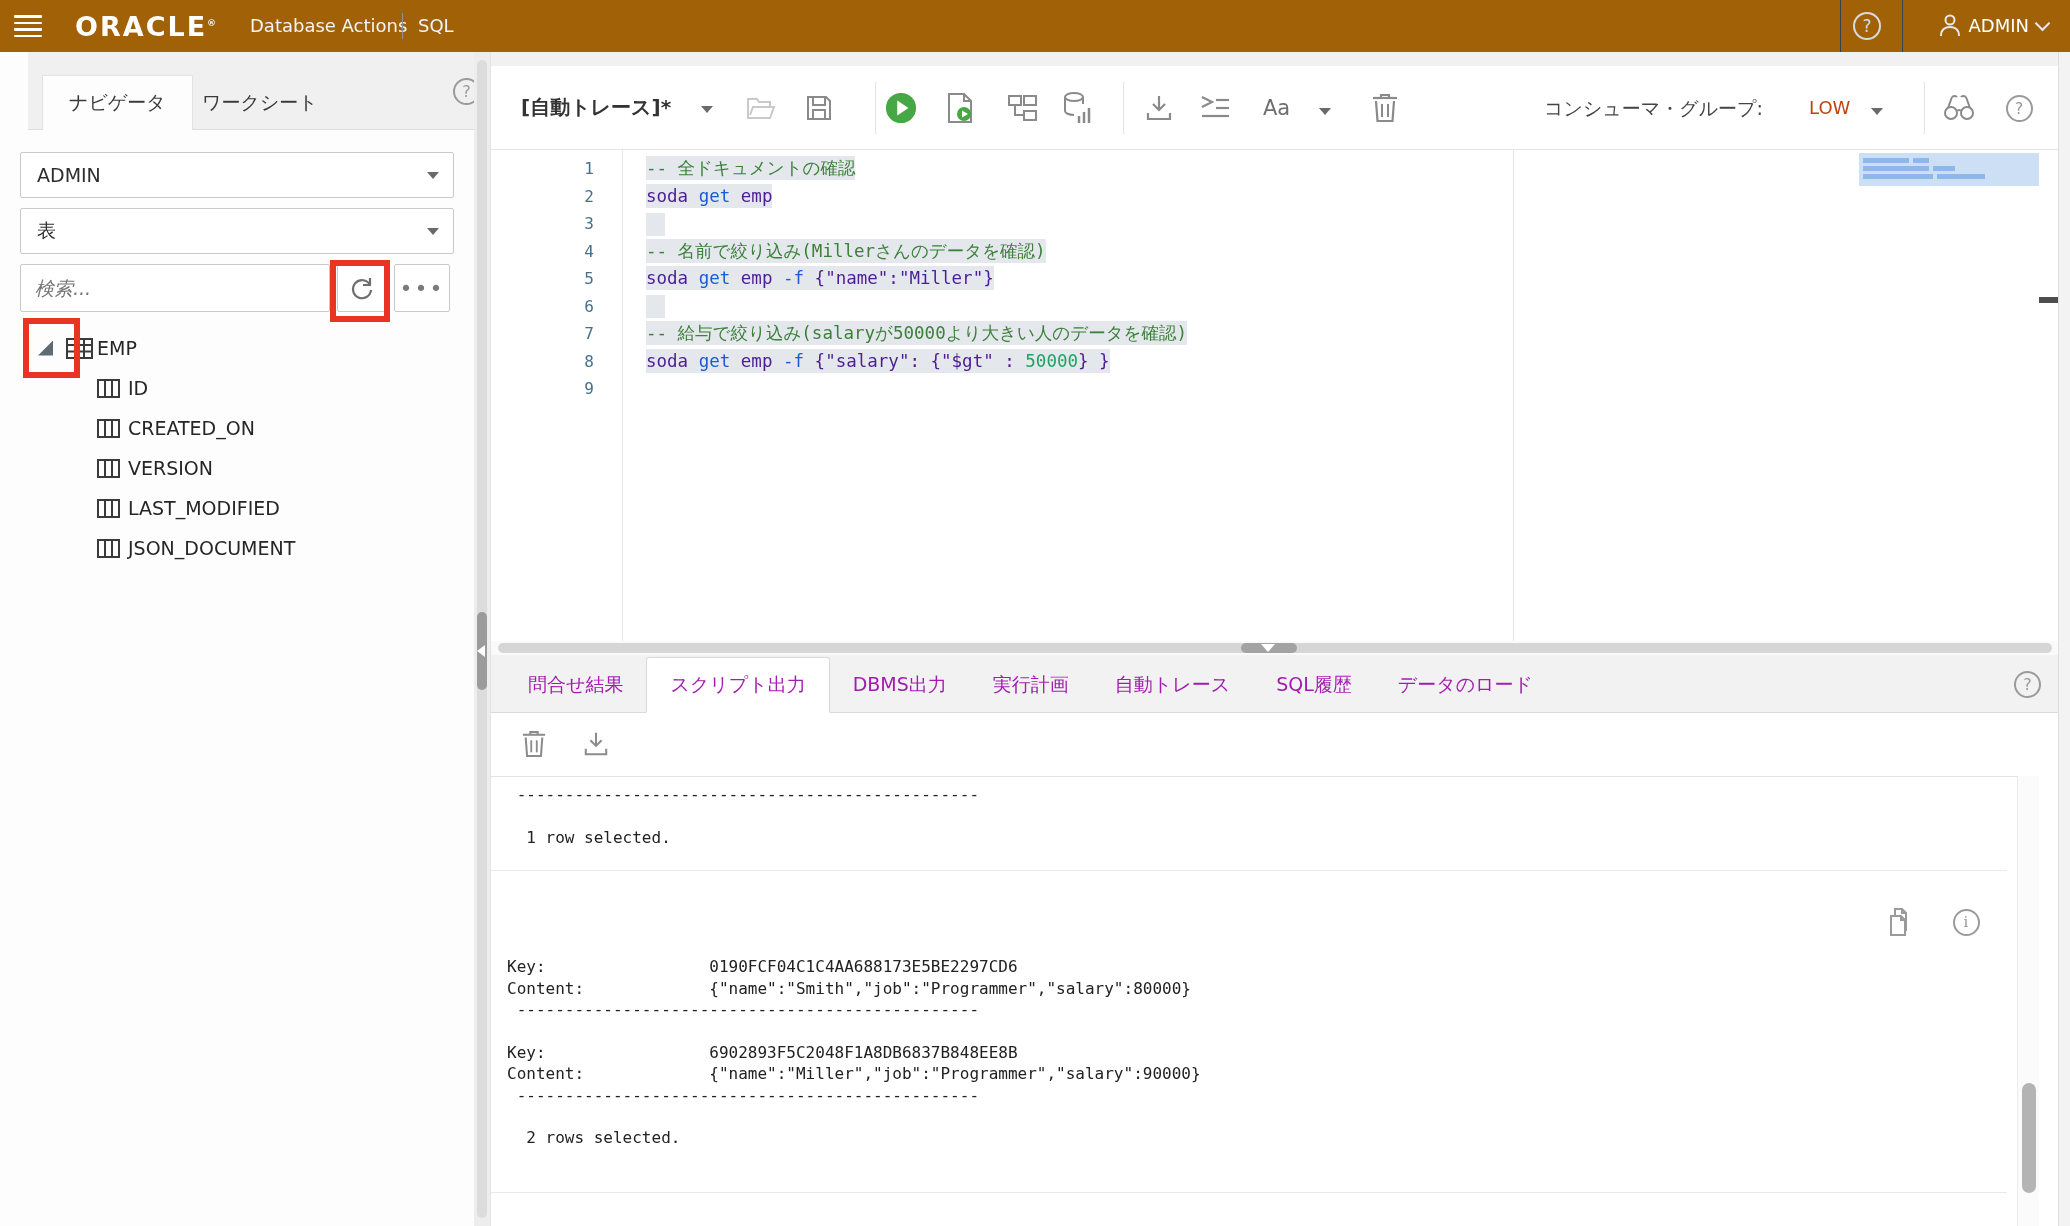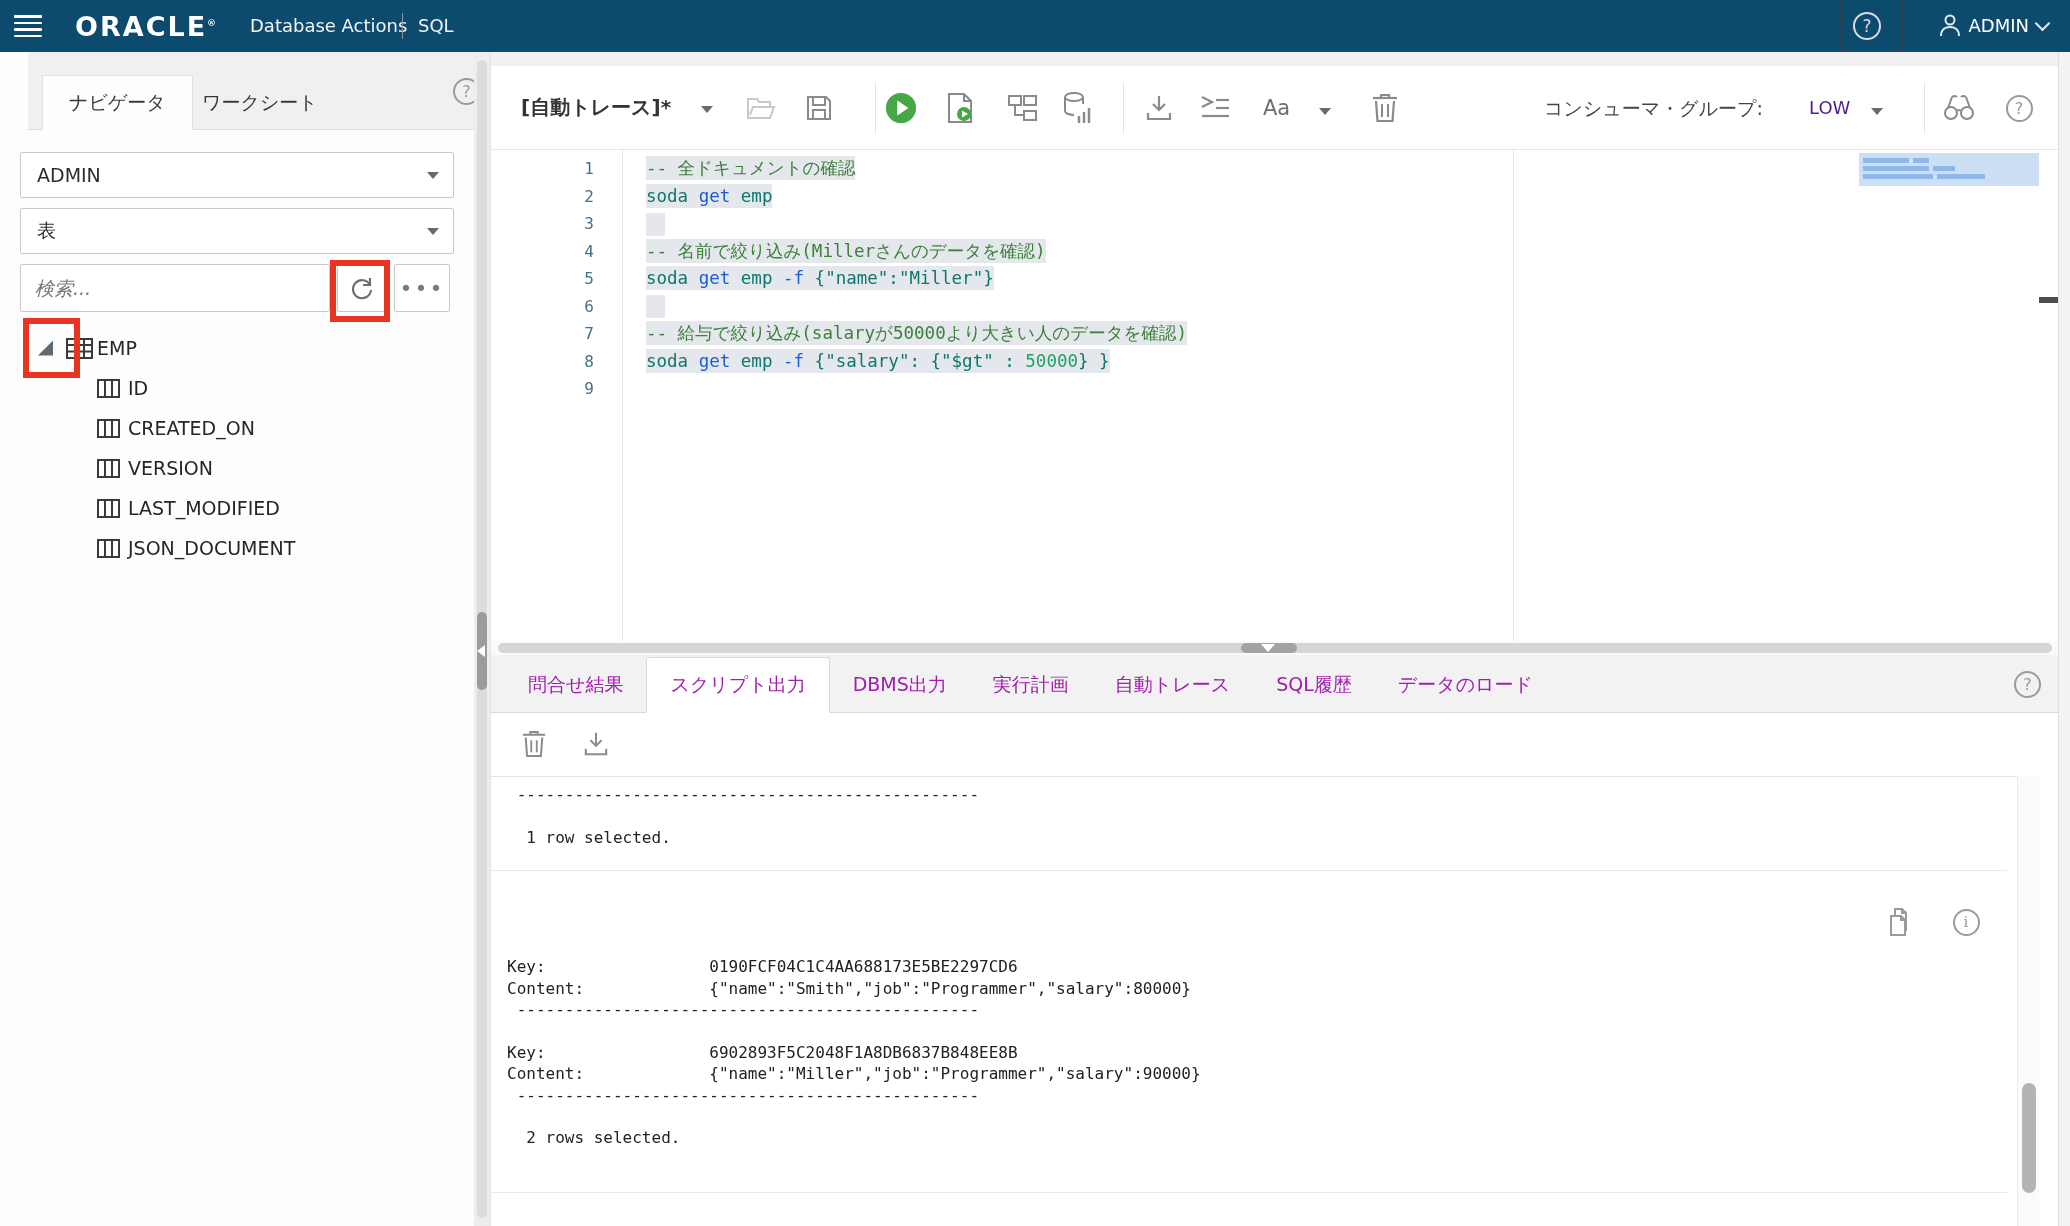--- a/index.html
+++ b/index.html
@@ -1,20 +1,20 @@
 <!DOCTYPE html>
 <html><head>
 <meta charset="utf-8">
 <style>
   * { margin:0; padding:0; box-sizing:border-box; }
   html,body { width:2070px; height:1226px; font-family:"DejaVu Sans","Liberation Sans",sans-serif; background:#fff; }
   #stage { position:relative; width:2070px; height:1226px; overflow:hidden; background:#fff; }
 
   
-  .topbar { position:absolute; left:0; top:0; width:2070px; height:52px; background:#0c4a6e; color:#fff; }
+  .topbar { position:absolute; left:0; top:0; width:2070px; height:52px; background:#a16207; color:#fff; }
   .hamburger { position:absolute; left:14px; top:13px; width:28px; height:26px; display:flex; flex-direction:column; justify-content:space-between; padding:2px 0; cursor:pointer; }
   .hamburger i { display:block; height:2.5px; background:#fff; border-radius:1px; }
   .brand { position:absolute; left:75px; top:11px; font-size:27px; font-weight:bold; letter-spacing:2px; color:#fff; }
   .brand sup { font-size:9px; }
   .tb-product { position:absolute; left:250px; top:15px; font-size:18px; color:#f2f4f6; }
   .tb-pipe { position:absolute; left:402px; top:13px; width:1px; height:26px; background:#8b949d; }
   .tb-app { position:absolute; left:418px; top:15px; font-size:18px; color:#f2f4f6; }
   .tb-sep { position:absolute; top:0; width:1px; height:52px; background:#39novalid; }
   .tb-sep1 { left:1840px; background:#36424e; }
   .tb-sep2 { left:1902px; background:#36424e; }
@@ -65,32 +65,32 @@
   .main-gap { position:absolute; left:0; top:0; width:1568px; height:14px; background:#f1f1f1; }
 
   .ws-toolbar { position:absolute; left:0; top:14px; width:1568px; height:84px; background:#fff; border-bottom:1px solid #e6e6e6; }
   .ws-title { position:absolute; left:30px; top:28px; font-size:20px; font-weight:bold; color:#333; cursor:pointer; }
   .ws-caret { position:absolute; left:210px; top:40px; border-top-color:#6a6a6a; cursor:pointer; }
   .tool-ic { position:absolute; top:26px; width:32px; height:32px; display:flex; align-items:center; justify-content:center; cursor:pointer; color:#8a8a8a; }
   .t-sep { position:absolute; top:16px; width:1px; height:52px; background:#e3e3e3; }
   .aa-label { position:absolute; left:772px; top:30px; font-size:21px; color:#6f6f6f; cursor:pointer; }
   .aa-caret { position:absolute; left:828px; top:42px; border-top-color:#6a6a6a; cursor:pointer; }
   .cg-label { position:absolute; left:1053px; top:30px; font-size:19px; color:#444; }
-  .cg-value { position:absolute; left:1318px; top:31px; font-size:18px; color:#4c1d95; cursor:pointer; }
+  .cg-value { position:absolute; left:1318px; top:31px; font-size:18px; color:#c2410c; cursor:pointer; }
   .cg-caret { position:absolute; left:1380px; top:42px; border-top-color:#6a6a6a; cursor:pointer; }
 
   
   .editor { position:absolute; left:0; top:98px; width:1568px; height:491px; background:#fff; font-family:"DejaVu Sans Mono","Liberation Mono",monospace; }
   .gutter { position:absolute; left:0; top:0; width:132px; height:491px; border-right:1px solid #e9e9e9; padding-top:5px; }
   .gutter div { height:27.5px; line-height:27.5px; text-align:right; padding-right:28px; font-size:16px; color:#46718c; }
   .code { position:absolute; left:133px; top:0; right:0; padding-top:5px; }
   .code-line { height:27.5px; line-height:27.5px; white-space:pre; padding-left:22px; font-size:17.5px; color:#141414; }
   .code-line .sel { background:#e4e8ed; padding:2px 0; }
   .code-line .selpad { display:inline-block; width:19px; height:23px; background:#e4e8ed; vertical-align:middle; }
-  .tok-plain { color:#0f766e; }
+  .tok-plain { color:#4c1d95; }
   .tok-keyword { color:#1a5cd6; }
   .tok-comment { color:#3c8039; }
   .tok-number { color:#1fa264; }
   .mm-divider { position:absolute; left:1022px; top:0; width:1px; height:491px; background:#e6e6e6; }
   .minimap-sel { position:absolute; left:1368px; top:3px; width:180px; height:33px; background:#cddff5; padding:5px 0 0 4px; }
   .mm-row { height:4.5px; margin-bottom:3.5px; display:flex; gap:4px; }
   .mm-bar { height:4.5px; background:#8fb8ea; }
   .ed-scrolldash { position:absolute; left:1548px; top:147px; width:19px; height:6px; background:#4d4d4d; }
 
   

